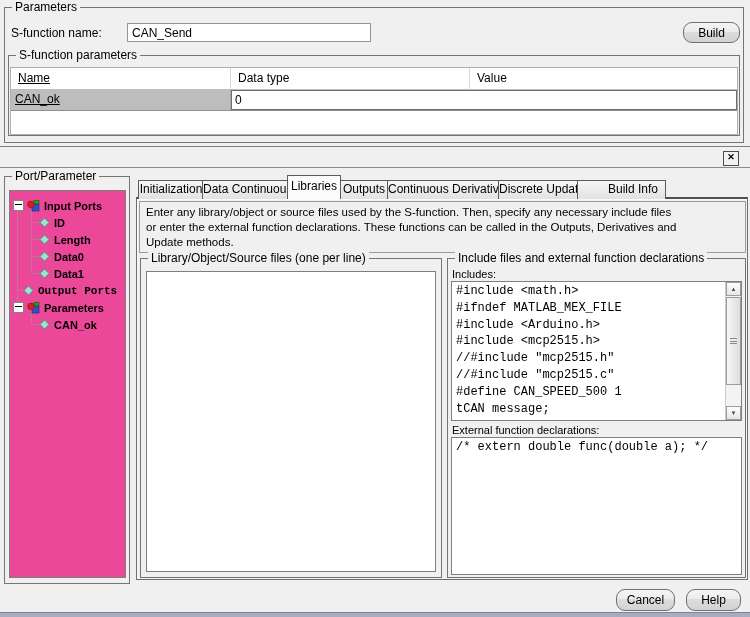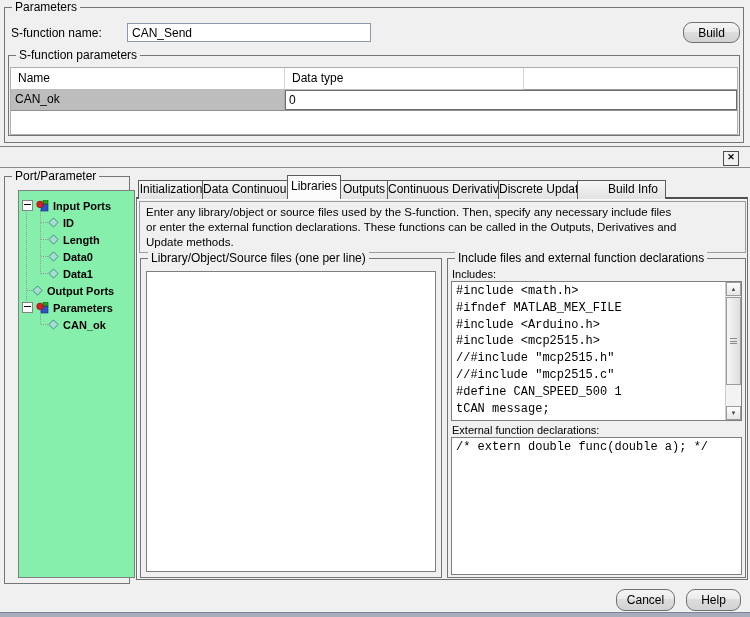--- a/index.html
+++ b/index.html
@@ -39,36 +39,36 @@
   .th{
     box-sizing:border-box;padding:0 0 0 7px;line-height:21px;
     border-right:1px solid #d8d8d8;border-bottom:1px solid #bdbdbd;
     font-size:12px;overflow:hidden;white-space:nowrap;
   }
   .tbl-row{display:flex;height:20px;background:#bdbdbd;
     border-bottom:1px solid #8f8f8f;border-top:1px solid #9a9a9a;margin-top:-1px;}
   .td{box-sizing:border-box;padding:0 0 0 4px;line-height:19px;
     border-right:1px solid #a9a9a9;font-size:12px;overflow:hidden;white-space:nowrap;}
   .td.editor{background:#fff;border:1px solid #6e6e6e;padding-left:3px;}
-  .c1{width:274px;} .c2{width:239px;} .c3{flex:1;border-right:none;}
+  .c1{width:220px;text-decoration:underline;} .c2{width:239px;} .c3{flex:1;border-right:none;}
   
   #close-strip{
     left:0;top:146px;width:750px;height:22px;
     border-top:1px solid #7e7e7e;border-bottom:1px solid #8a8a8a;
     background:#f0f0f0;
   }
   #close-btn{
     position:absolute;right:11px;top:4px;width:14px;height:13px;
     border:1px solid #4c4c4c;background:#f1f1f1;
     font-size:9px;font-weight:bold;line-height:11px;text-align:center;
   }
   
   #tree-panel{
-    left:18px;top:190px;width:117px;height:388px;
-    background:#86efac;border:1px solid #7f7f7f;overflow:hidden;
+    left:9px;top:190px;width:117px;height:388px;
+    background:#ec4899;border:1px solid #7f7f7f;overflow:hidden;
   }
   .tree-row{position:absolute;height:17px;display:flex;align-items:center;white-space:nowrap;}
   .tree-label{font-size:11px;font-weight:bold;margin-left:4px;}
   .expander{
     position:relative;width:9px;height:9px;background:#fff;
     border:1px solid #848484;flex:0 0 auto;
   }
   .expander::before{
     content:'';position:absolute;left:1px;right:1px;top:3px;height:1px;background:#000;
   }
@@ -146,20 +146,21 @@
 <button class="abs win-btn" style="left:683px;top:22px;width:57px;height:21px;">Build</button>
 
 <div class="abs groupbox" style="left:8px;top:55px;width:732px;height:81px;">
   <span class="legend">S-function parameters</span>
 </div>
 
 <div class="abs" id="param-table">
   <div class="tbl-header">
     <div class="th c1">Name</div>
     <div class="th c2">Data type</div>
+    <div class="th c3">Value</div>
   </div>
   <div class="tbl-row">
     <div class="td c1">CAN_ok</div>
     <div class="td c3 editor">0</div>
   </div>
 </div>
 
 <div class="abs" id="close-strip">
   <div id="close-btn">
     <span>✕</span>
@@ -213,21 +214,21 @@
     <span class="tree-label">Data0</span>
   </div>
 
   <div class="tree-row" style="left:29px;top:74px;">
     <svg width="11" height="11" viewBox="0 0 11 11">
       <polygon points="5.5,0.9 10.1,5.5 5.5,10.1 0.9,5.5" fill="#a8ded2" stroke="#3f8f80" stroke-width="1"></polygon>
     </svg>
     <span class="tree-label">Data1</span>
   </div>
 
-  <div class="tree-row" style="left:13px;top:91px;">
+  <div class="tree-row" style="left:13px;top:91px;font-family:Liberation Mono, monospace;">
     <svg width="11" height="11" viewBox="0 0 11 11">
       <polygon points="5.5,0.9 10.1,5.5 5.5,10.1 0.9,5.5" fill="#a8ded2" stroke="#3f8f80" stroke-width="1"></polygon>
     </svg>
     <span class="tree-label">Output Ports</span>
   </div>
 
   <div class="tree-row" style="left:3px;top:108px;">
     <span class="expander"></span>
     <svg width="13" height="12" viewBox="0 0 13 12" style="margin-left:3px;">
       <rect x="5" y="4" width="7" height="7" fill="#3050c8" stroke="#1a2a80" stroke-width="0.6"></rect>

